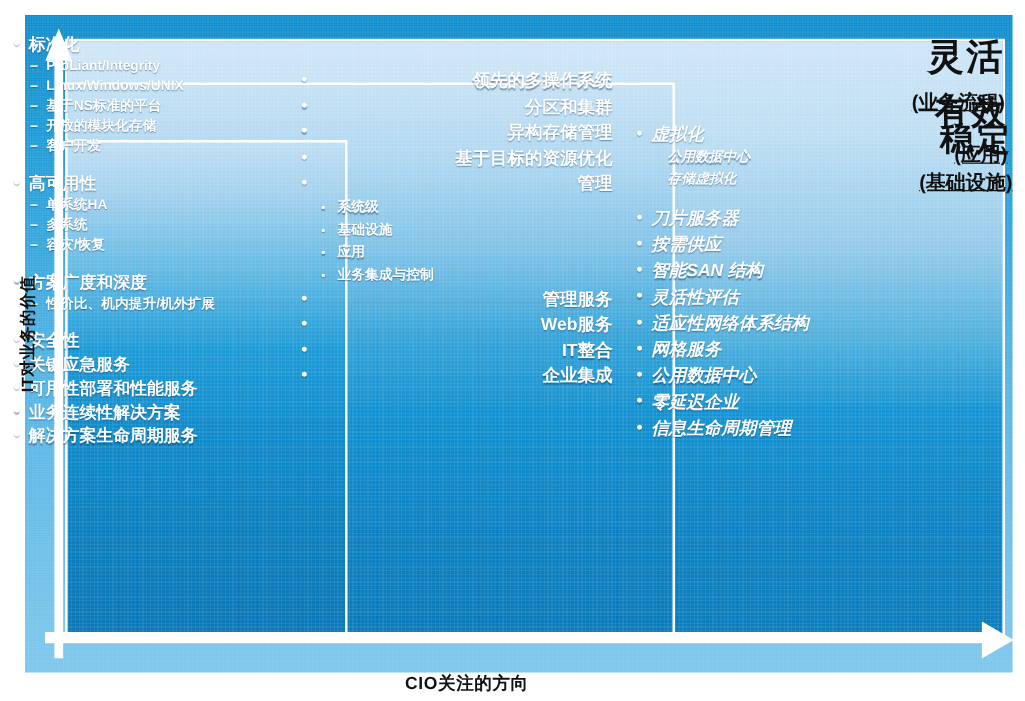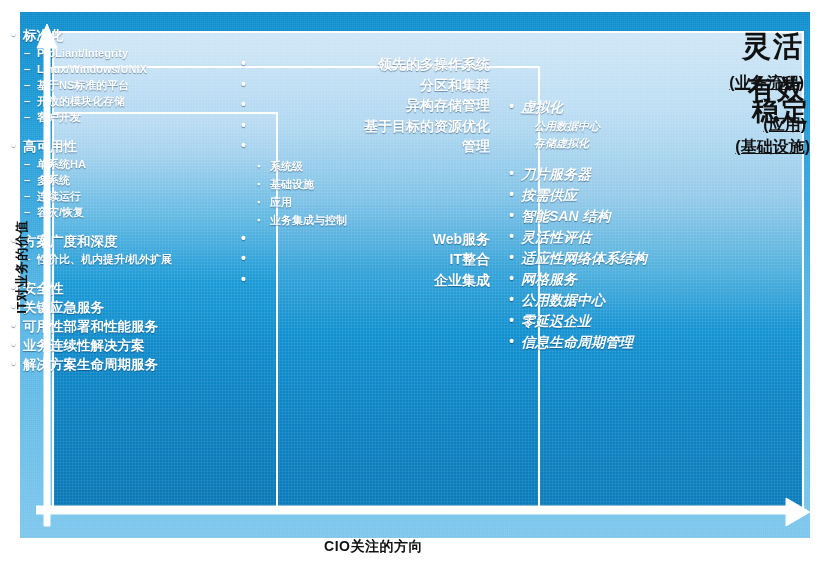--- a/index.html
+++ b/index.html
@@ -181,40 +181,40 @@
   <ul class="bl" id="list-stable">
       <li class="lv1">标准化</li>
       <li class="lv2">ProLiant/Integrity</li>
       <li class="lv2">Linux/Windows/UNIX</li>
       <li class="lv2">基于NS标准的平台</li>
       <li class="lv2">开放的模块化存储</li>
       <li class="lv2">客户开发</li>
       <li class="lv1 gap">高可用性</li>
       <li class="lv2">单系统HA</li>
       <li class="lv2">多系统</li>
-      <li class="lv2">连续运行</li>
       <li class="lv2">容灾/恢复</li>
       <li class="lv1 gap">方案广度和深度</li>
       <li class="lv2">性价比、机内提升/机外扩展</li>
       <li class="lv1 gap">安全性</li>
       <li class="lv1">关键应急服务</li>
       <li class="lv1">可用性部署和性能服务</li>
       <li class="lv1">业务连续性解决方案</li>
       <li class="lv1">解决方案生命周期服务</li>
     </ul>
   <ul class="bl" id="list-effective">
       <li class="lv1">领先的多操作系统</li>
       <li class="lv1">分区和集群</li>
       <li class="lv1">异构存储管理</li>
       <li class="lv1">基于目标的资源优化</li>
       <li class="lv1">管理</li>
       <li class="lv2sq">系统级</li>
       <li class="lv2sq">基础设施</li>
       <li class="lv2sq">应用</li>
       <li class="lv2sq">业务集成与控制</li>
+      <li class="lv1">管理服务</li>
       <li class="lv1">Web服务</li>
       <li class="lv1">IT整合</li>
       <li class="lv1">企业集成</li>
     </ul>
   <ul class="bl" id="list-agile">
       <li class="lv1">虚拟化</li>
       <li class="plain">公用数据中心</li>
       <li class="plain">存储虚拟化</li>
       <li class="lv1 gap">刀片服务器</li>
       <li class="lv1">按需供应</li>

